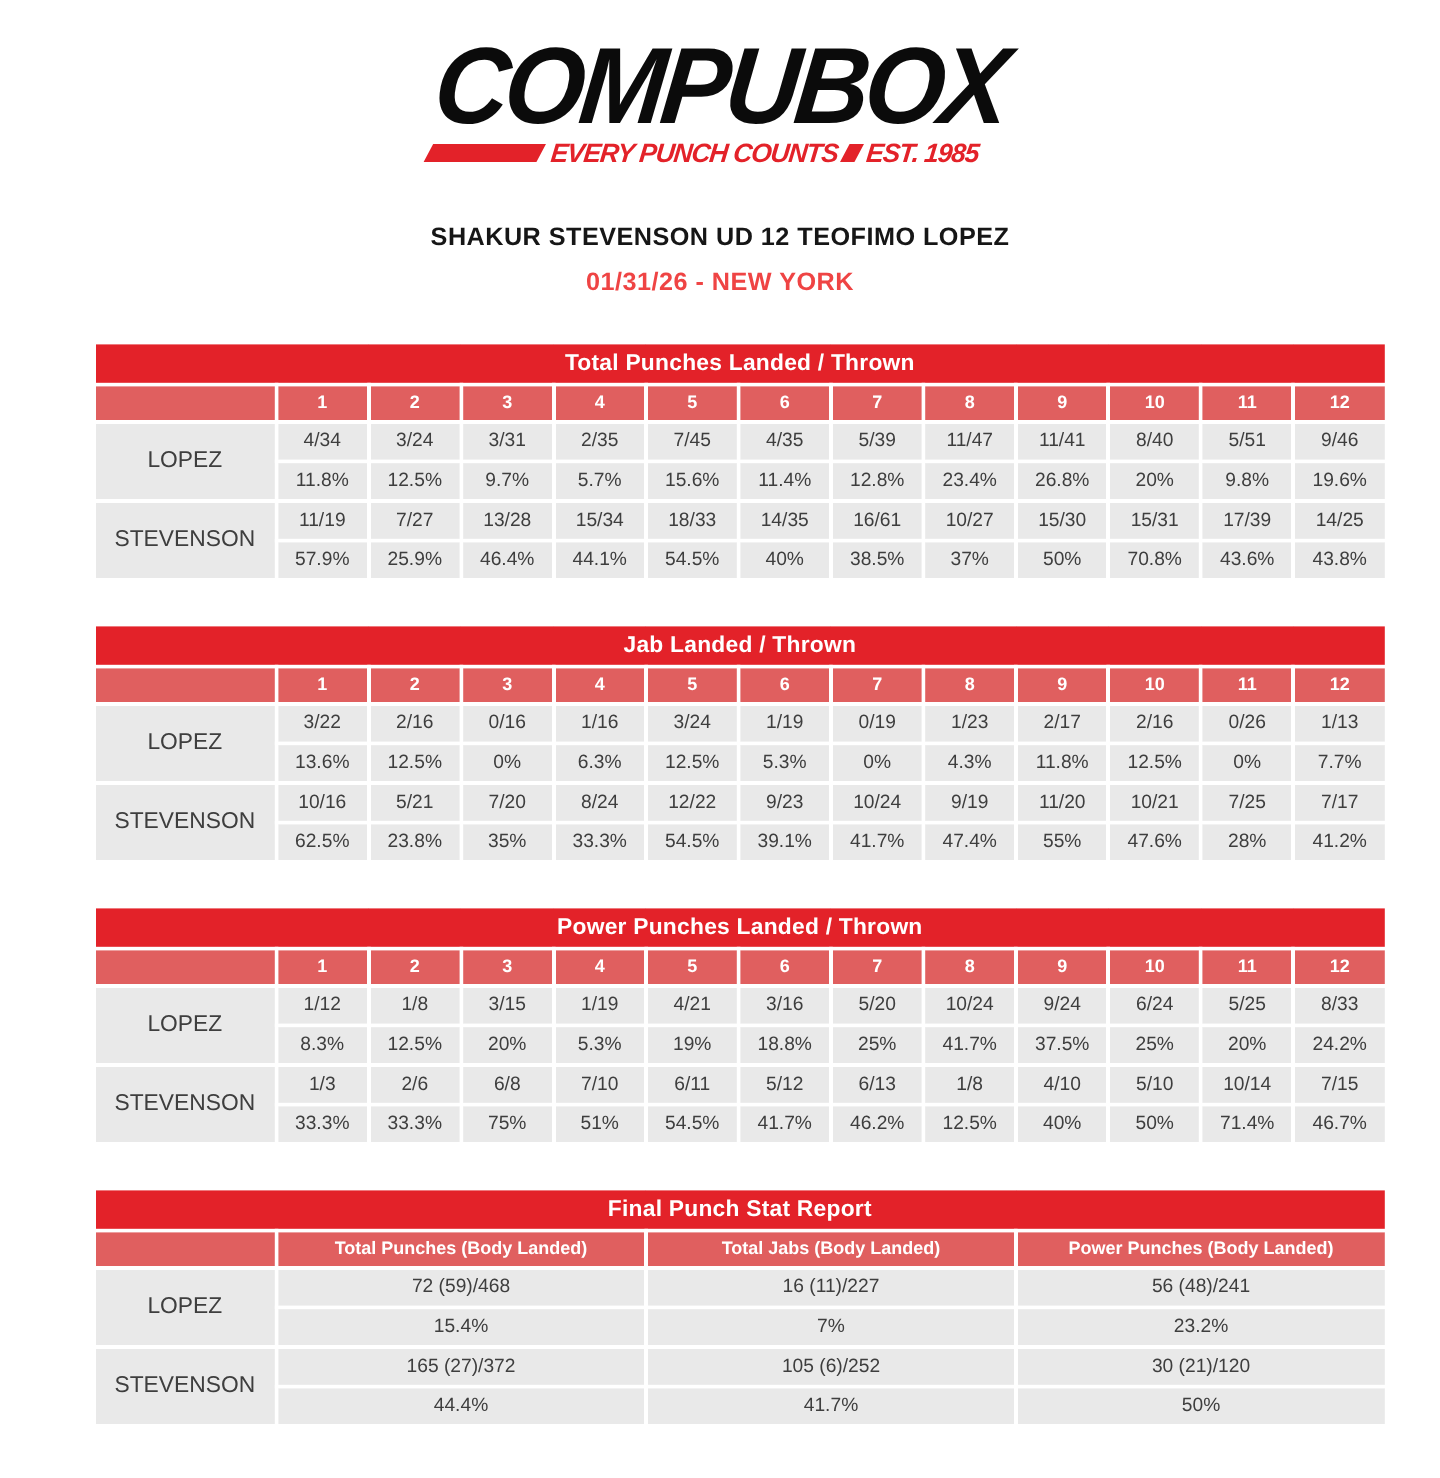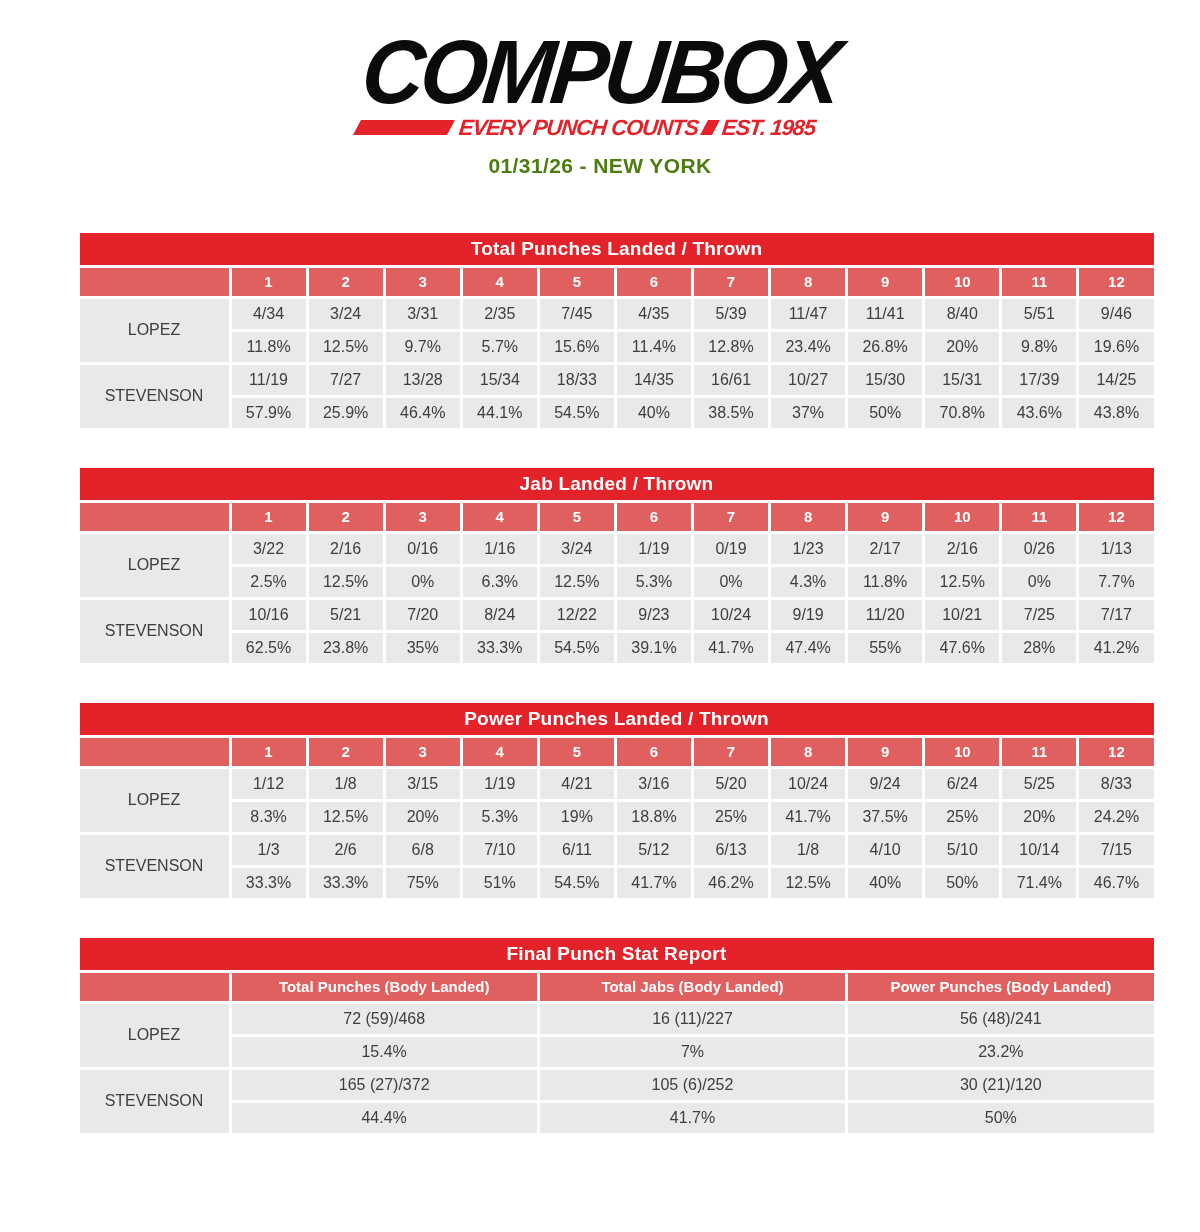--- a/index.html
+++ b/index.html
@@ -68,25 +68,25 @@
     font-weight:bold;
     letter-spacing:.4px;
     color:#161616;
   }
   .fight-sub{
     margin-top:14px;
     text-align:center;
     font-size:21px;
     font-weight:bold;
     letter-spacing:.4px;
-    color:#4d7c0f;
+    color:#ef4444;
   }
 
   
-  .tables{margin-top:52px;padding-left:33px;}
+  .tables{margin-top:36px;padding-left:33px;}
   table.stat{
     width:1080px;
     margin:0 auto 34px auto;
     border-collapse:collapse;
     table-layout:fixed;
   }
   .stat th,.stat td{
     border:3px solid #ffffff;
     text-align:center;
     vertical-align:middle;
@@ -110,39 +110,40 @@
     font-weight:bold;
   }
   .stat .val-row td,.stat .pct-row td{
     background:var(--cell);
     height:33px;
     font-size:16px;
     color:var(--ink);
   }
   .stat td.lbl{
     background:var(--cell);
-    font-size:16px;
+    font-size:19px;
     color:var(--ink);
   }
 </style>
 </head>
 <body>
 
 <div class="page">
 
   <div class="logo">
     <div class="brand">COMPUBOX</div>
     <div class="stripe">
       <div class="lead-bar"></div>
       <span class="tag">EVERY PUNCH COUNTS</span>
       <div class="word-block"></div>
       <span class="est">EST. 1985</span>
     </div>
   </div>
 
+  <div class="fight-title">SHAKUR STEVENSON UD 12 TEOFIMO LOPEZ</div>
   <div class="fight-sub">01/31/26 - NEW YORK</div>
 
   <div class="tables">
     <table class="stat">
         <colgroup>
           <col style="width: 152px;">
           <col>
           <col>
           <col>
           <col>
@@ -278,21 +279,21 @@
             <td>3/24</td>
             <td>1/19</td>
             <td>0/19</td>
             <td>1/23</td>
             <td>2/17</td>
             <td>2/16</td>
             <td>0/26</td>
             <td>1/13</td>
           </tr>
           <tr class="pct-row">
-            <td>2.5%</td>
+            <td>13.6%</td>
             <td>12.5%</td>
             <td>0%</td>
             <td>6.3%</td>
             <td>12.5%</td>
             <td>5.3%</td>
             <td>0%</td>
             <td>4.3%</td>
             <td>11.8%</td>
             <td>12.5%</td>
             <td>0%</td>

